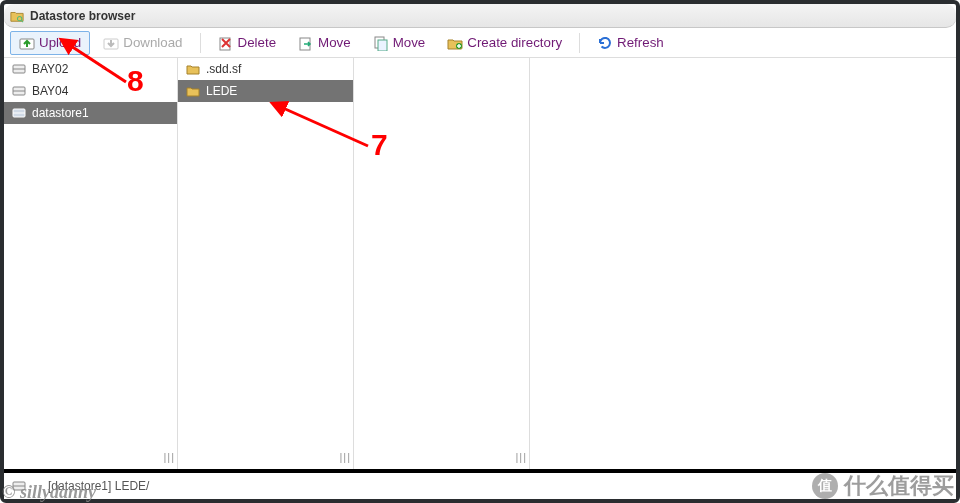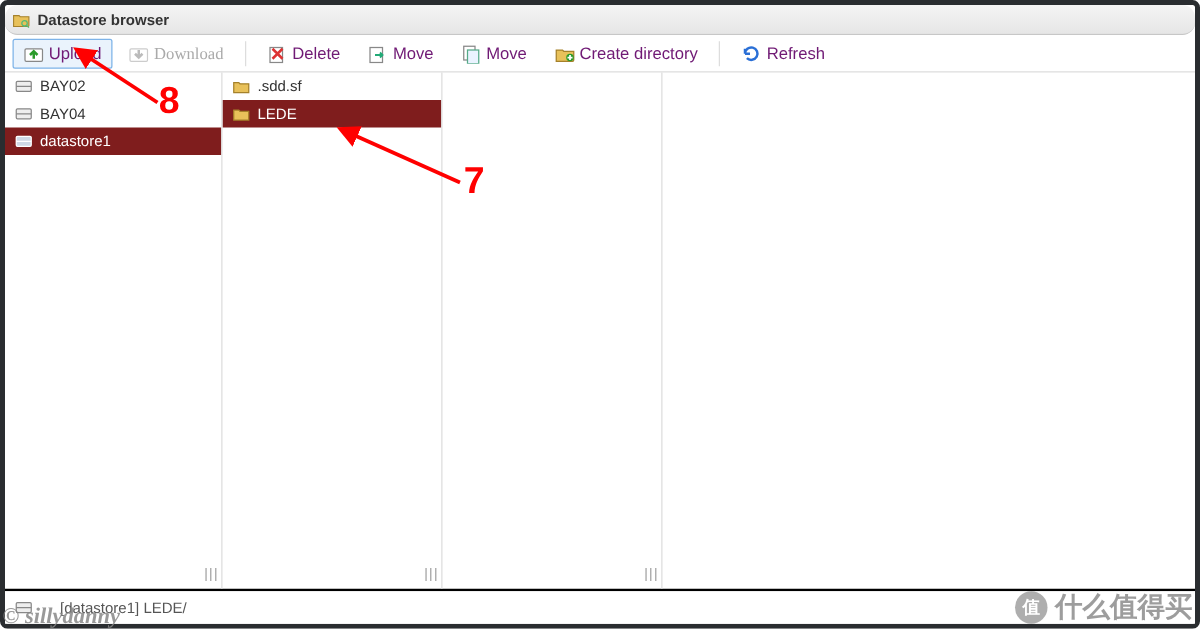--- a/index.html
+++ b/index.html
@@ -2,31 +2,31 @@
 <html><head>
 <meta charset="utf-8">
 <style>
   * { box-sizing: border-box; margin: 0; padding: 0; }
   body { font-family: Arial, Helvetica, sans-serif; font-size: 12px; color: #333; background: #fff; width: 960px; height: 503px; position: relative; overflow: hidden; }
   .frame { border: 4px solid #2a2d30; border-radius: 6px; position: absolute; inset: 0; display: flex; flex-direction: column; background: #fff; }
   .titlebar { background: linear-gradient(#f4f4f4,#e6e6e6); border-bottom: 1px solid #c7c7c7; height: 24px; display: flex; align-items: center; padding: 0 6px; gap: 6px; font-weight: bold; color: #333; border-radius: 10px; }
   .titlebar .icon { width: 14px; height: 14px; display: inline-flex; align-items: center; justify-content: center; }
   .toolbar { background: #fff; border-bottom: 1px solid #ddd; height: 30px; display: flex; align-items: center; padding: 2px 6px; gap: 4px; }
   .tool-btn { display: inline-flex; align-items: center; gap: 4px; padding: 3px 8px; border: 1px solid transparent; background: transparent; cursor: pointer; color: #701a75; border-radius: 2px; white-space: nowrap; }
-  .tool-btn.disabled { color: #aaa; cursor: default; font-family: Liberation Serif, serif; }
+  .tool-btn.disabled { color: #aaa; cursor: default; }
   .tool-btn.highlight { border: 1px solid #7db3e8; background: #eaf3fc; }
   .sep { width: 1px; height: 20px; background: #ddd; margin: 0 4px; }
-  .content { flex: 1; display: flex; border-bottom: 2px solid #000000; min-height: 0; }
+  .content { flex: 1; display: flex; border-bottom: 4px solid #000000; min-height: 0; }
   .col { position: relative; overflow-y: auto; }
   .col.ds { width: 174px; border-right: 1px solid #ddd; }
   .col.f1 { width: 176px; border-right: 1px solid #ddd; }
   .col.f2 { width: 176px; border-right: 1px solid #ddd; }
   .col.f3 { flex: 1; }
   .ds-item, .f-item { display: flex; align-items: center; gap: 6px; padding: 4px 8px; cursor: pointer; }
-  .ds-item.selected, .f-item.selected { background: #7f1d1d; color: #fff; }
+  .ds-item.selected, .f-item.selected { background: #737373; color: #fff; }
   .handle { position: absolute; right: 2px; bottom: 6px; color: #999; font-size: 11px; letter-spacing: 1px; cursor: ew-resize; }
   .statusbar { height: 26px; display: flex; align-items: center; padding: 0 8px; gap: 22px; color: #555; background: #fff; }
   .annotations { position: absolute; inset: 0; pointer-events: none; }
   .ann-text { position: absolute; color: #ff0000; font-weight: bold; font-size: 30px; font-family: Arial, sans-serif; }
   .watermark-left { position: absolute; left: 2px; bottom: 0px; color: #888; font-style: italic; font-family: Georgia, serif; font-size: 18px; font-weight: bold; opacity: 0.85; }
   .watermark-right { position: absolute; right: 6px; bottom: 2px; color: rgba(60,60,60,0.5); font-weight: bold; font-size: 22px; display: flex; align-items: center; gap: 6px; }
   .wm-circle { width: 26px; height: 26px; border-radius: 50%; background: rgba(120,120,120,0.6); color: #fff; display: inline-flex; align-items: center; justify-content: center; font-size: 14px; }
   svg { display: block; }
 </style>
 </head>

